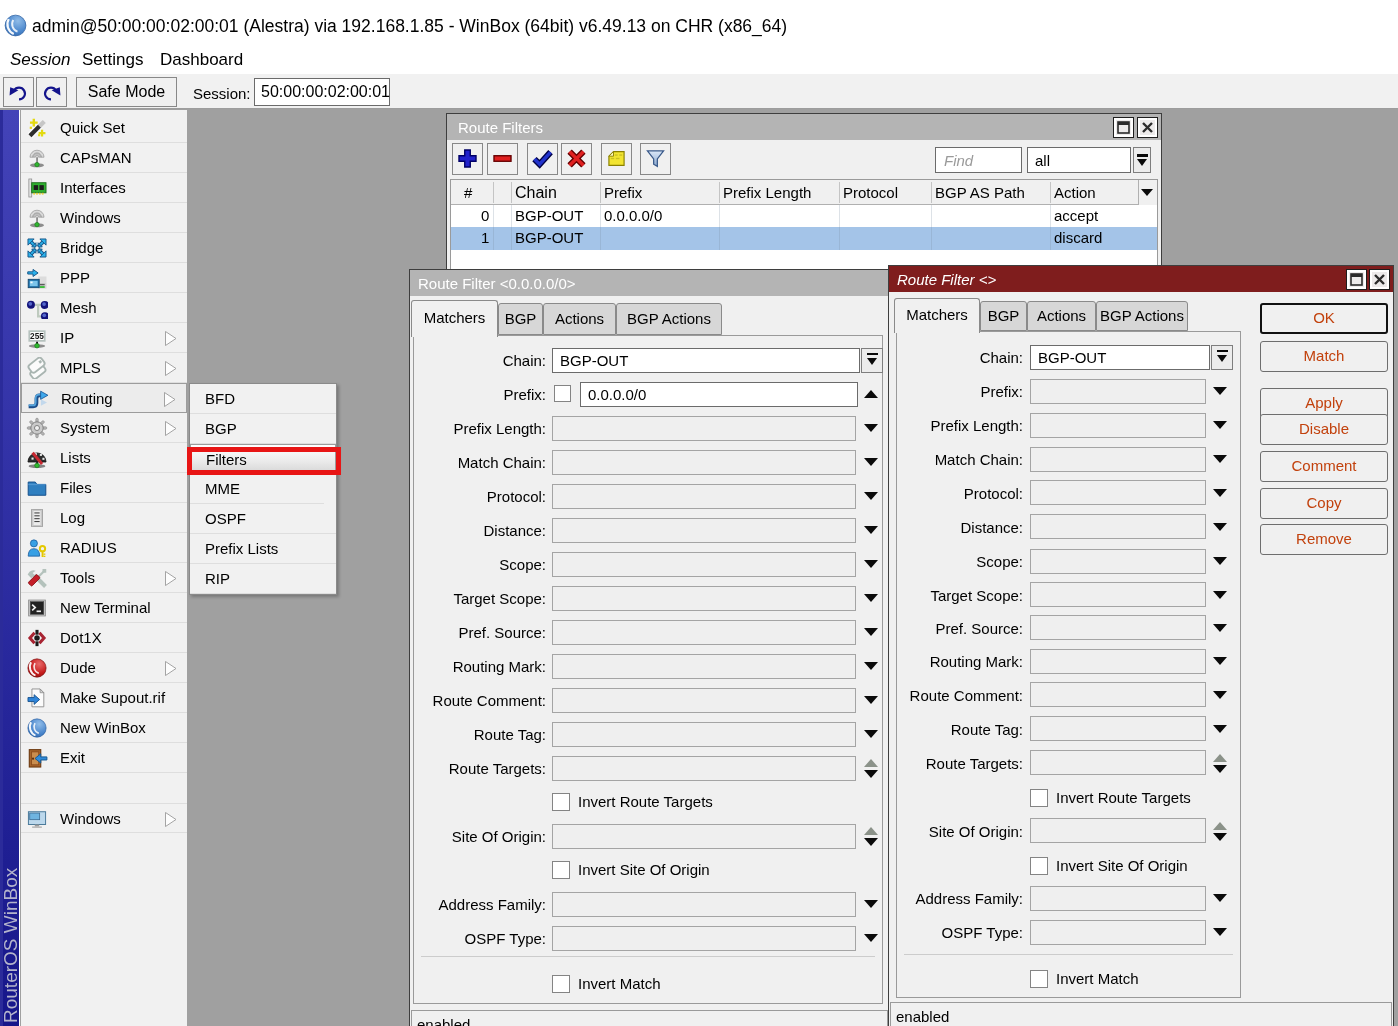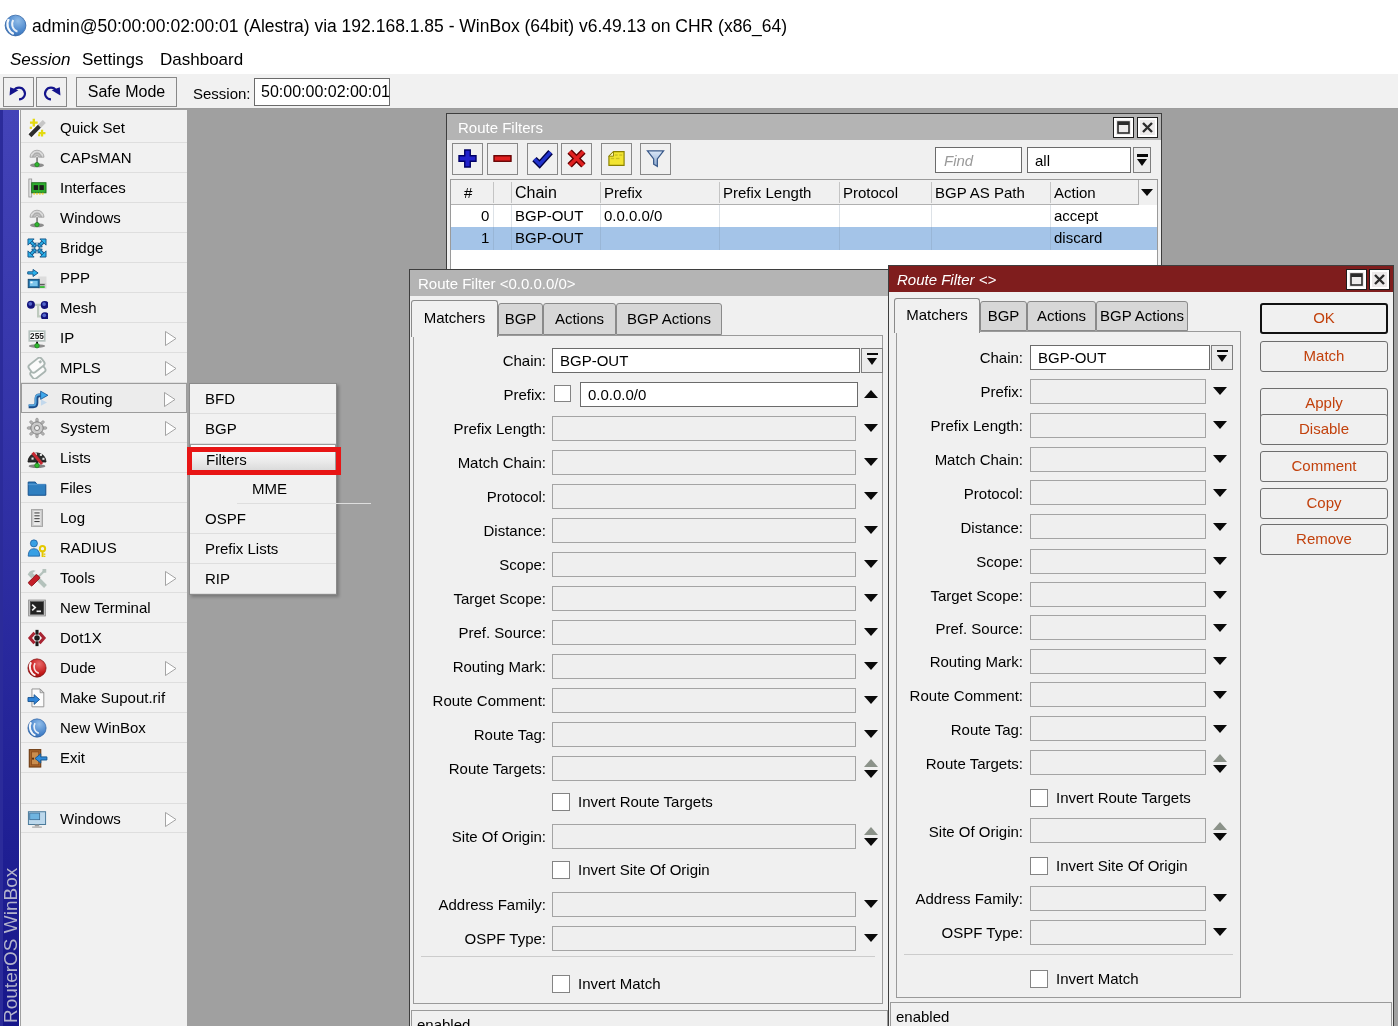--- a/index.html
+++ b/index.html
@@ -378,21 +378,21 @@
 <div class="abs" style="left:189px;top:383px;width:148px;height:212px;background:#f1f1f1;border:1px solid #8a8a8a;box-shadow:2px 2px 3px rgba(0,0,0,0.25);"></div>
 <div class="mrow" style="left:190px;top:384px;width:146px;">
     <div class="lbl" style="left:15px;">BFD</div>
   </div>
 <div class="mrow" style="left:190px;top:414px;width:146px;">
     <div class="lbl" style="left:15px;">BGP</div>
   </div>
 <div class="mrow hg" style="left:190px;top:444px;width:146px;">
     <div class="lbl" style="left:15px;">Filters</div>
   </div>
-<div class="mrow" style="left:190px;top:474px;width:134px;margin-left:47px;">
+<div class="mrow" style="left:190px;top:474px;width:134px;">
     <div class="lbl" style="left:15px;">MME</div>
   </div>
 <div class="mrow" style="left:190px;top:504px;width:146px;">
     <div class="lbl" style="left:15px;">OSPF</div>
   </div>
 <div class="mrow" style="left:190px;top:534px;width:146px;">
     <div class="lbl" style="left:15px;">Prefix Lists</div>
   </div>
 <div class="mrow" style="left:190px;top:564px;width:146px;">
     <div class="lbl" style="left:15px;">RIP</div>

